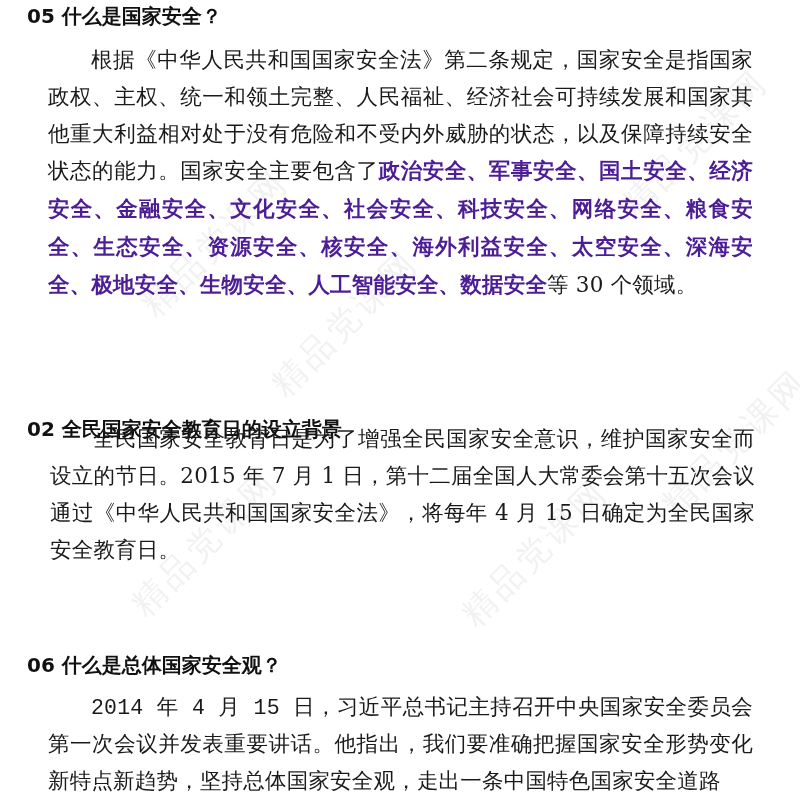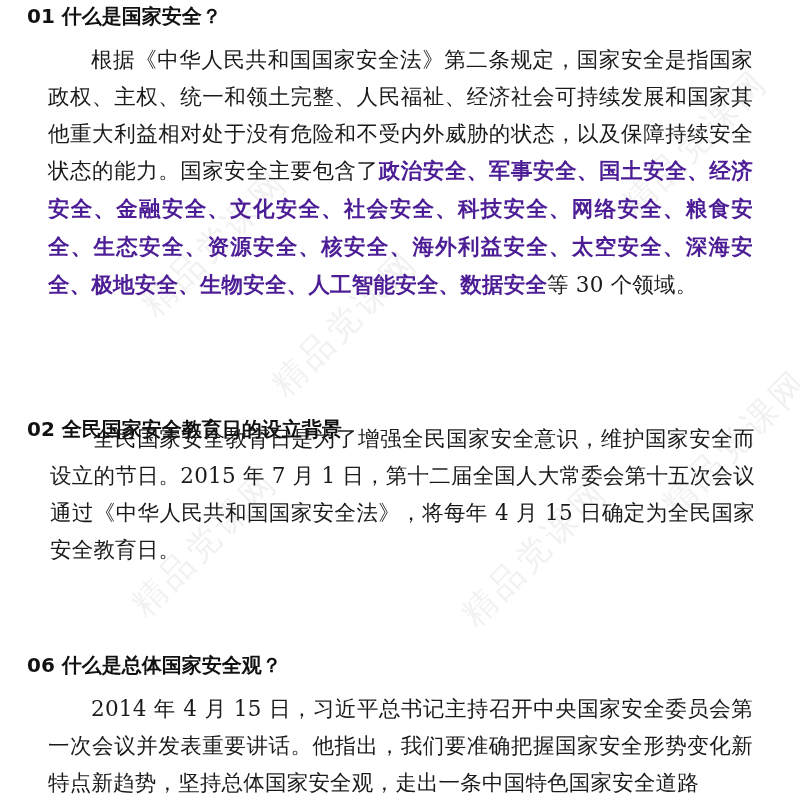--- a/index.html
+++ b/index.html
@@ -65,27 +65,27 @@
 <div class="page">
 
   <div class="watermark" style="left:120px; top:220px;">精品党课网</div>
   <div class="watermark" style="left:250px; top:300px;">精品党课网</div>
   <div class="watermark" style="left:600px; top:120px;">精品党课网</div>
   <div class="watermark" style="left:110px; top:520px;">精品党课网</div>
   <div class="watermark" style="left:440px; top:530px;">精品党课网</div>
   <div class="watermark" style="left:640px; top:420px;">精品党课网</div>
 
   <section>
-    <div class="heading" style="top:3px;">01 什么是国家安全？</div>
+    <div class="heading" style="top:3px;">05 什么是国家安全？</div>
     <p class="para" style="top:41px; margin:0;"><span>根据《中华人民共和国国家安全法》第二条规定，国家安全是指国家政权、主权、统一和领土完整、人民福祉、经济社会可持续发展和国家其他重大利益相对处于没有危险和不受内外威胁的状态，以及保障持续安全状态的能力。国家安全主要包含了</span><b>政治安全、军事安全、国土安全、经济安全、金融安全、文化安全、社会安全、科技安全、网络安全、粮食安全、生态安全、资源安全、核安全、海外利益安全、太空安全、深海安全、极地安全、生物安全、人工智能安全、数据安全</b><span>等 30 个领域。</span></p>
   </section>
 
   <section>
     <div class="heading" style="top:385px;margin-top:31px;">02 全民国家安全教育日的设立背景</div>
     <p class="para" style="top:418px; margin:2px;">全民国家安全教育日是为了增强全民国家安全意识，维护国家安全而设立的节日。2015 年 7 月 1 日，第十二届全国人大常委会第十五次会议通过《中华人民共和国国家安全法》，将每年 4 月 15 日确定为全民国家安全教育日。</p>
   </section>
 
   <section>
     <div class="heading" style="top:652px;">06 什么是总体国家安全观？</div>
-    <p class="para" style="top:690px; margin:0;">2014 年 4 月 15 日，习近平总书记主持召开中央国家安全委员会第一次会议并发表重要讲话。他指出，我们要准确把握国家安全形势变化新特点新趋势，坚持总体国家安全观，走出一条中国特色国家安全道路</p>
+    <p class="para" style="top:690px; margin:0;font-family:Liberation Mono, monospace;">2014 年 4 月 15 日，习近平总书记主持召开中央国家安全委员会第一次会议并发表重要讲话。他指出，我们要准确把握国家安全形势变化新特点新趋势，坚持总体国家安全观，走出一条中国特色国家安全道路</p>
   </section>
 
 </div>
 
 </body></html>

